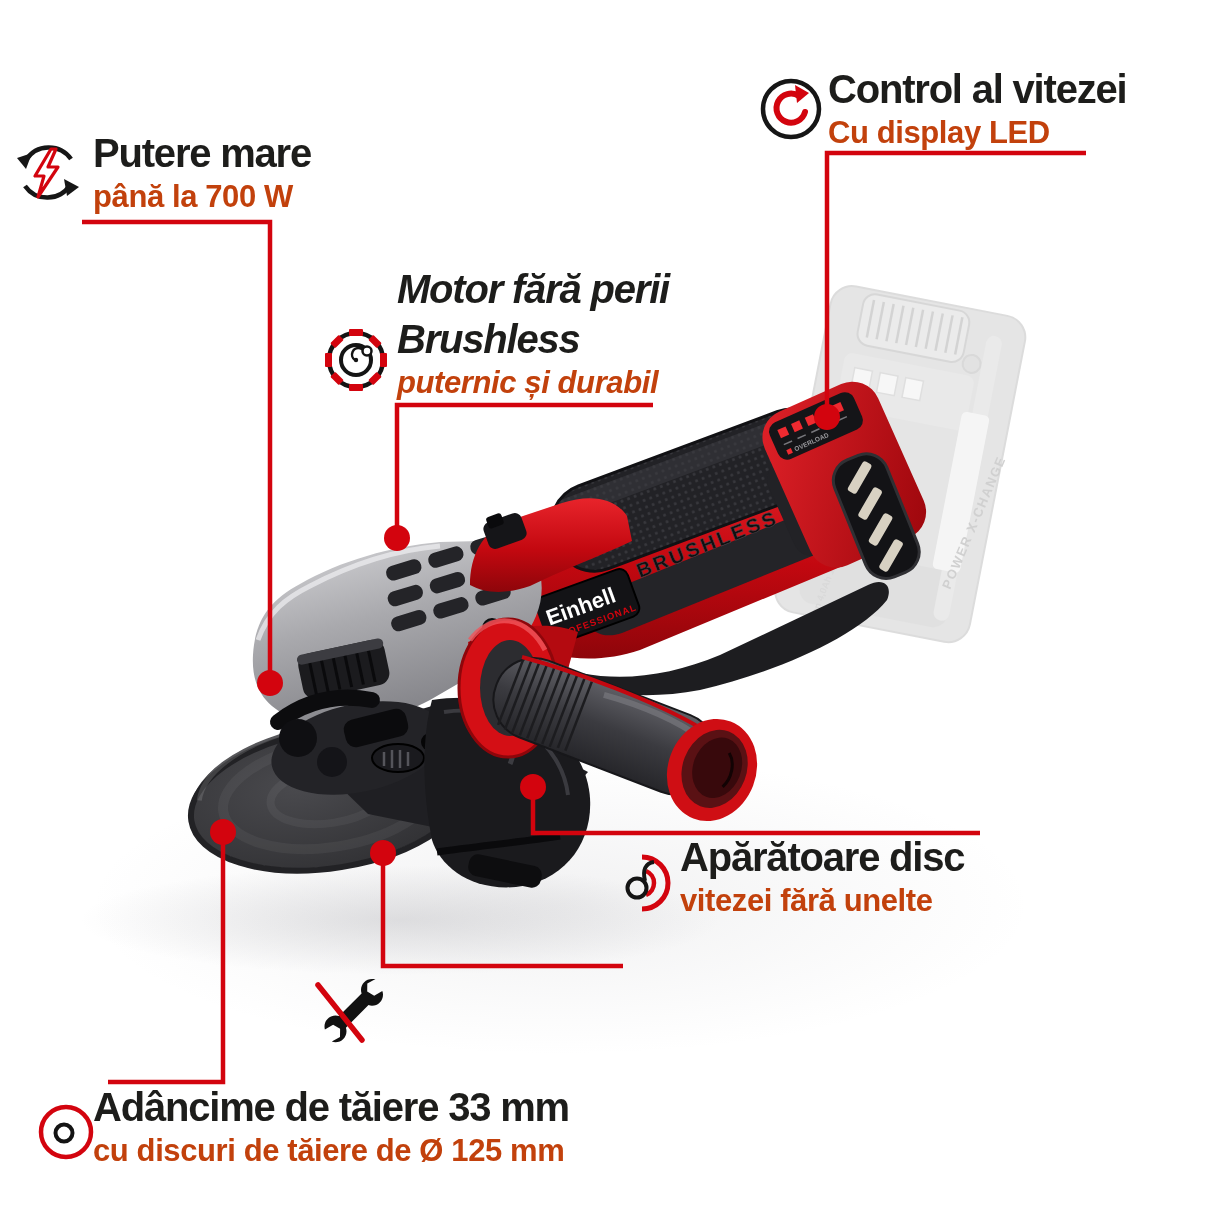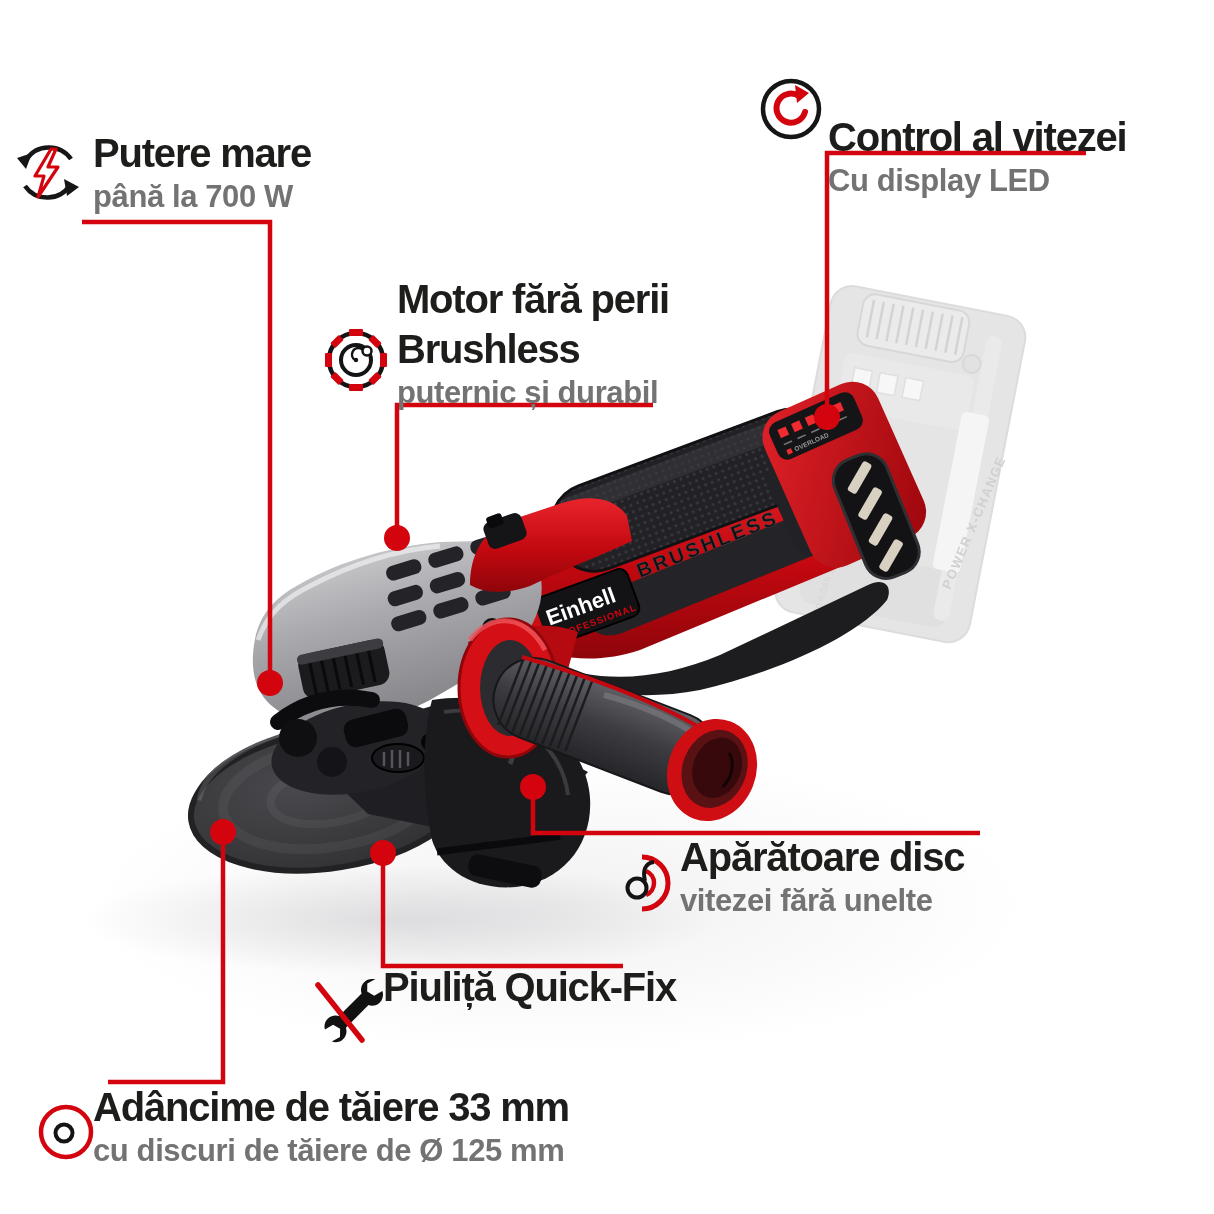--- a/index.html
+++ b/index.html
@@ -8,21 +8,21 @@
     background:#ffffff;font-family:"Liberation Sans",sans-serif;
   }
   svg{display:block;}
   .layer{position:absolute;left:0;top:0;pointer-events:none;}
   .callout{position:absolute;}
   .co-title{
     font-size:40px;font-weight:800;color:#1d1d1b;letter-spacing:-1.2px;
     line-height:50px;white-space:nowrap;
   }
   .co-sub{
-    font-size:31px;font-weight:700;color:#737373;letter-spacing:-0.4px;
+    font-size:31px;font-weight:700;color:#c2410c;letter-spacing:-0.4px;
     line-height:36px;white-space:nowrap;margin-top:1px;
   }
   .co-icon{position:absolute;}
 </style>
 </head>
 <body>
 
 <div class="canvas">
 
   <svg class="layer" width="1214" height="1214" viewBox="0 0 1214 1214">
@@ -298,33 +298,33 @@
   <div class="co-icon" style="left:14px;top:138px;">
     <svg width="68" height="68" viewBox="0 0 68 68" fill="none">
       <path d="M57,21 A27,27 0 0 0 12,22" stroke="#161616" stroke-width="4.5"></path>
       <polygon points="3,20 18,15 12,31" fill="#161616"></polygon>
       <path d="M11,48 A27,27 0 0 0 56,47" stroke="#161616" stroke-width="4.5"></path>
       <polygon points="65,49 50,41 53,58" fill="#161616"></polygon>
       <path d="M37,11 L21,38 L30,38 L24,59 L44,29 L34,29 L42,11 Z" stroke="#d3040e" stroke-width="3.2" stroke-linejoin="round"></path>
     </svg>
   </div>
 
-  <div class="callout" style="left:828px;top:64px;margin-top:48px;">
+  <div class="callout" style="left:828px;top:64px;">
     <div class="co-title">Control al vitezei</div>
     <div class="co-sub">Cu display LED</div>
   </div>
   <div class="co-icon" style="left:758px;top:76px;">
     <svg width="66" height="66" viewBox="0 0 66 66" fill="none">
       <circle cx="33" cy="33" r="28" stroke="#161616" stroke-width="4.5"></circle>
       <path d="M41,20 A14.5,14.5 0 1 0 47,36" stroke="#d3040e" stroke-width="6" stroke-linecap="round"></path>
       <polygon points="37,9 51,17 39,27" fill="#d3040e"></polygon>
     </svg>
   </div>
 
-  <div class="callout" style="left:397px;top:274px;">
+  <div class="callout" style="left:397px;top:264px;font-style:italic;">
     <div class="co-title">Motor fără perii</div>
     <div class="co-title">Brushless</div>
     <div class="co-sub">puternic și durabil</div>
   </div>
   <div class="co-icon" style="left:322px;top:326px;">
     <svg width="68" height="68" viewBox="0 0 68 68" fill="none">
       <circle cx="34" cy="34" r="27" stroke="#141414" stroke-width="4.5"></circle>
       <g fill="#d3040e">
         <rect x="27" y="3" width="14" height="7" rx="1"></rect>
         <rect x="27" y="58" width="14" height="7" rx="1"></rect>
@@ -349,21 +349,20 @@
   <div class="co-icon" style="left:620px;top:850px;">
     <svg width="64" height="64" viewBox="0 0 64 64" fill="none">
       <path d="M22,7 A26,26 0 0 1 22,59" stroke="#d3040e" stroke-width="5"></path>
       <path d="M26,21 A13,13 0 0 1 26,45" stroke="#d3040e" stroke-width="4.5"></path>
       <circle cx="17" cy="38" r="9.5" stroke="#141414" stroke-width="4"></circle>
       <path d="M25,31 Q21,14 34,12" stroke="#141414" stroke-width="4"></path>
     </svg>
   </div>
 
   <div class="callout" style="left:383px;top:962px;">
-    <div class="co-title">Piuliță Quick-Fix</div>
   </div>
   <div class="co-icon" style="left:308px;top:972px;">
     <svg width="82" height="82" viewBox="0 0 82 82" fill="none">
       <path d="M64 7c-6.1 0-11 4.9-11 11 0 1.2.2 2.4.6 3.5L31 44.1c-1.1-.4-2.3-.6-3.5-.6-6.1 0-11 4.9-11 11 0 1 .1 2 .4 2.9l8.2-4.7 7 4.1-.1 8.1-8.2 4.7c1.2.4 2.4.6 3.7.6 6.1 0 11-4.9 11-11 0-1.2-.2-2.4-.6-3.5l22.6-22.6c1.1.4 2.3.6 3.5.6 6.1 0 11-4.9 11-11 0-1.3-.2-2.6-.7-3.8l-8.1 4.8-7-4.1.1-8.1 8.2-4.6C66.6 7.2 65.3 7 64 7z" fill="#111111"></path>
       <line x1="10" y1="13" x2="54" y2="68" stroke="#d3040e" stroke-width="5.5" stroke-linecap="round"></line>
     </svg>
   </div>
 
   <div class="callout" style="left:93px;top:1082px;">
     <div class="co-title">Adâncime de tăiere 33 mm</div>

